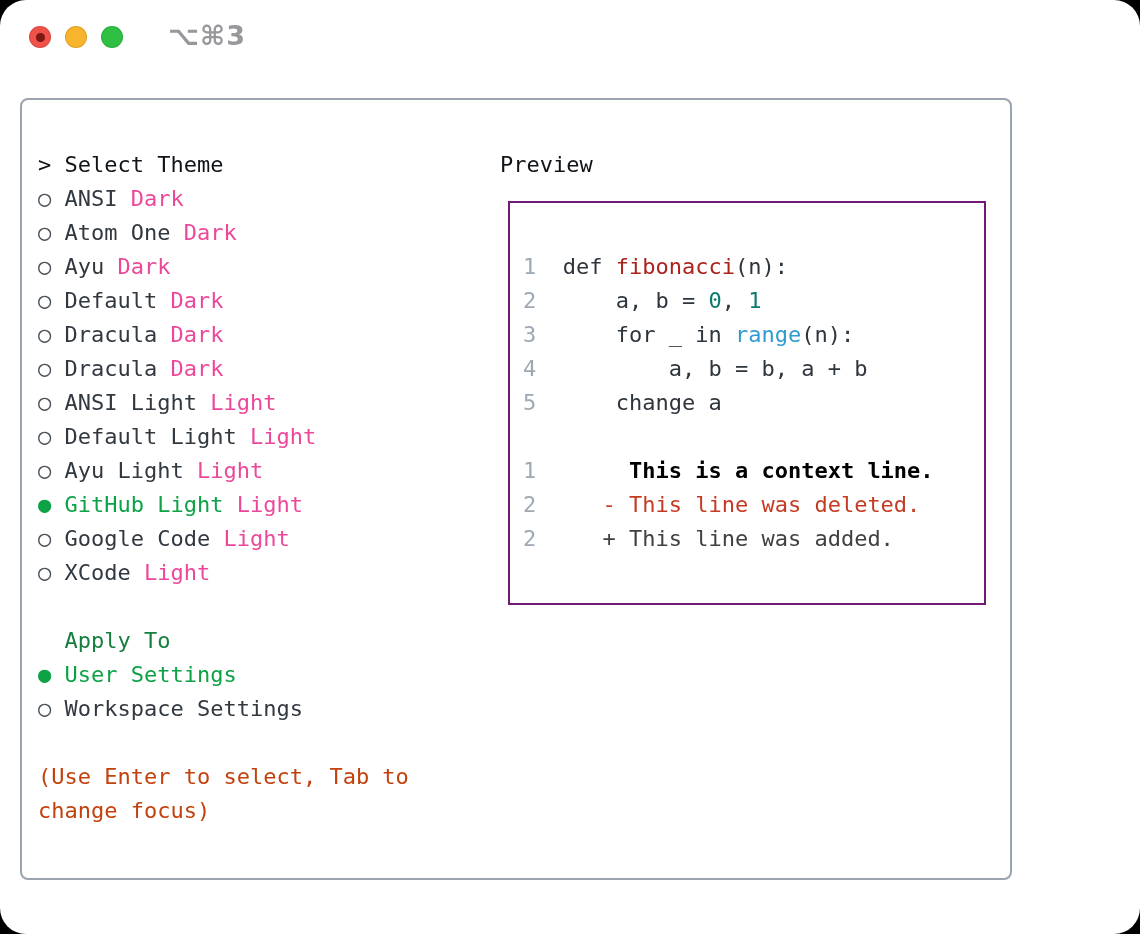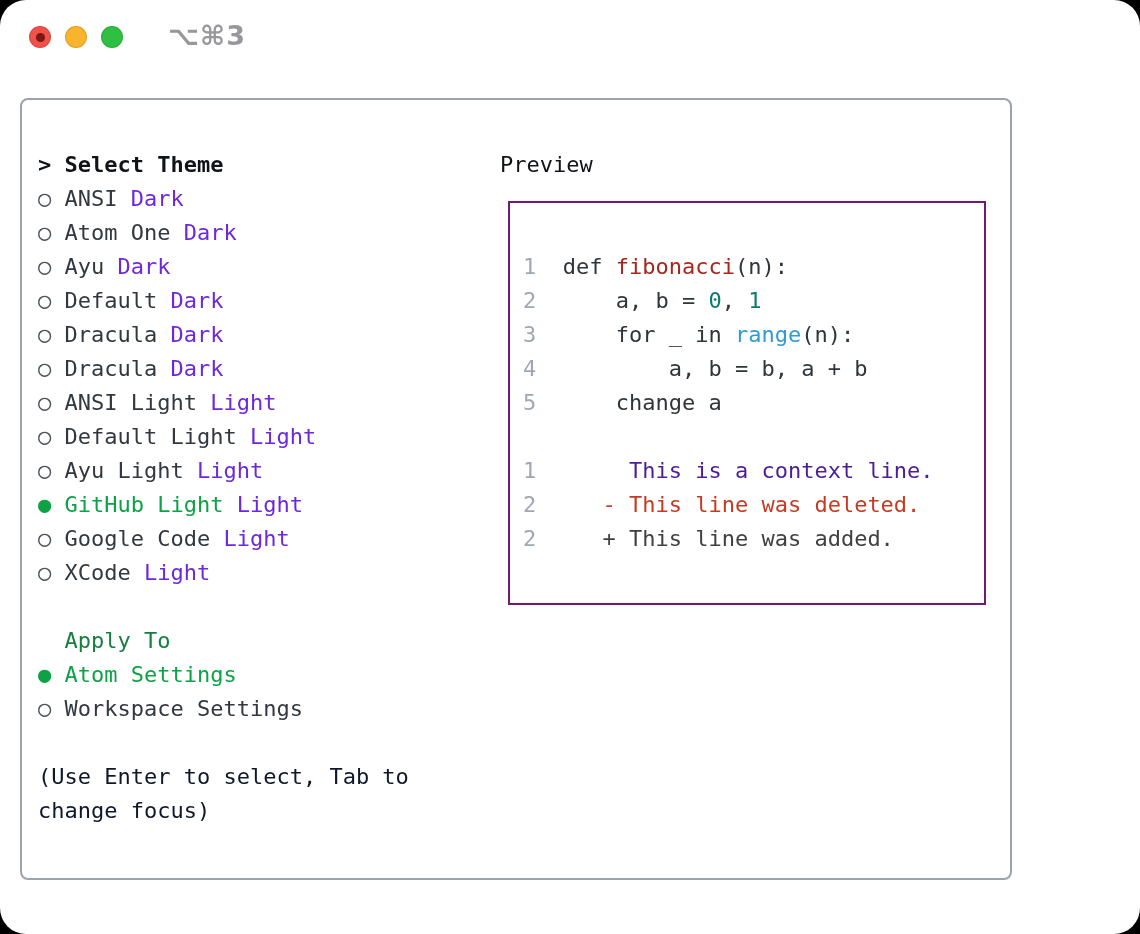--- a/index.html
+++ b/index.html
@@ -21,40 +21,40 @@
 
   
   .panel{position:absolute;left:20px;top:98px;width:988px;height:778px;
          border:2px solid #9ba4ae;border-radius:8px;background:#fff;}
 
   
   .left-col{position:absolute;left:38px;top:148px;font-size:22px;line-height:34px;}
   .row{height:34px;white-space:pre;color:#31383f;}
   .bullet{display:inline-block;width:2ch;color:#4a525a;}
   .row.selected .bullet,.row.selected .name{color:#0da245;}
-  .variant{color:#6d28d9;margin-left:1ch;}
-  .hdr{font-weight:bold;color:#101418;}
+  .variant{color:#ec4899;margin-left:1ch;}
+  .hdr{font-weight:normal;color:#101418;}
   .prompt{display:inline-block;width:2ch;color:#101418;}
   .indent{display:inline-block;width:2ch;}
   .subhdr{color:#15803d;}
-  .help{color:#0f172a;}
+  .help{color:#c2410c;}
   .spacer{height:34px;}
 
   
   .preview-label{position:absolute;left:500px;top:148px;font-size:22px;line-height:34px;
                  font-weight:normal;color:#101418;}
   .preview-box{position:absolute;left:508px;top:201px;width:474px;height:400px;
                border:2px solid #701a75;background:#fff;overflow:hidden;}
   .codewrap{padding:47px 0 0 13px;font-size:22px;line-height:34px;}
   .cl{height:34px;white-space:pre;color:#2e353c;}
   .ln{color:#9da8b4;}
   .fn{color:#ab241c;}
   .lit{color:#0d7a6e;}
   .bi{color:#2f9bd2;text-align:right;}
-  .ctx{color:#4c1d95;}
+  .ctx{color:#000000;font-weight:bold;}
   .del{color:#c53b22;}
   .add{color:#404040;}
 </style>
 </head>
 <body>
 
 <div class="app">
   <div class="window">
 
     <div class="titlebar">
@@ -80,21 +80,21 @@
       <div class="row"><span class="bullet">○</span><span class="name">ANSI Light</span><span class="variant">Light</span></div>
       <div class="row"><span class="bullet">○</span><span class="name">Default Light</span><span class="variant">Light</span></div>
       <div class="row"><span class="bullet">○</span><span class="name">Ayu Light</span><span class="variant">Light</span></div>
       <div class="row selected"><span class="bullet">●</span><span class="name">GitHub Light</span><span class="variant">Light</span></div>
       <div class="row"><span class="bullet">○</span><span class="name">Google Code</span><span class="variant">Light</span></div>
       <div class="row"><span class="bullet">○</span><span class="name">XCode</span><span class="variant">Light</span></div>
 
       <div class="spacer"></div>
 
       <div class="row subhdr"><span class="indent"></span><span>Apply To</span></div>
-      <div class="row selected"><span class="bullet">●</span><span class="name">Atom Settings</span></div>
+      <div class="row selected"><span class="bullet">●</span><span class="name">User Settings</span></div>
       <div class="row"><span class="bullet">○</span><span class="name">Workspace Settings</span></div>
 
       <div class="spacer"></div>
 
       <div class="row help">(Use Enter to select, Tab to</div>
       <div class="row help">change focus)</div>
     </div>
 
     <div class="preview-label">Preview</div>
 

